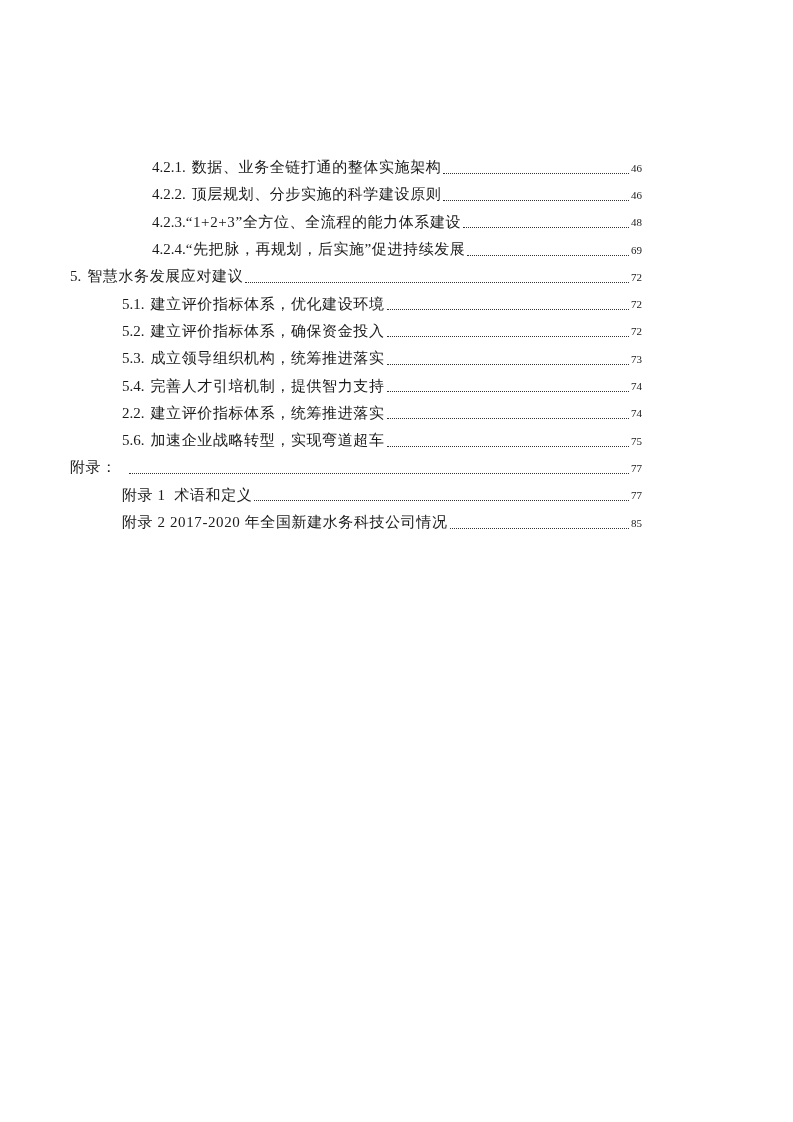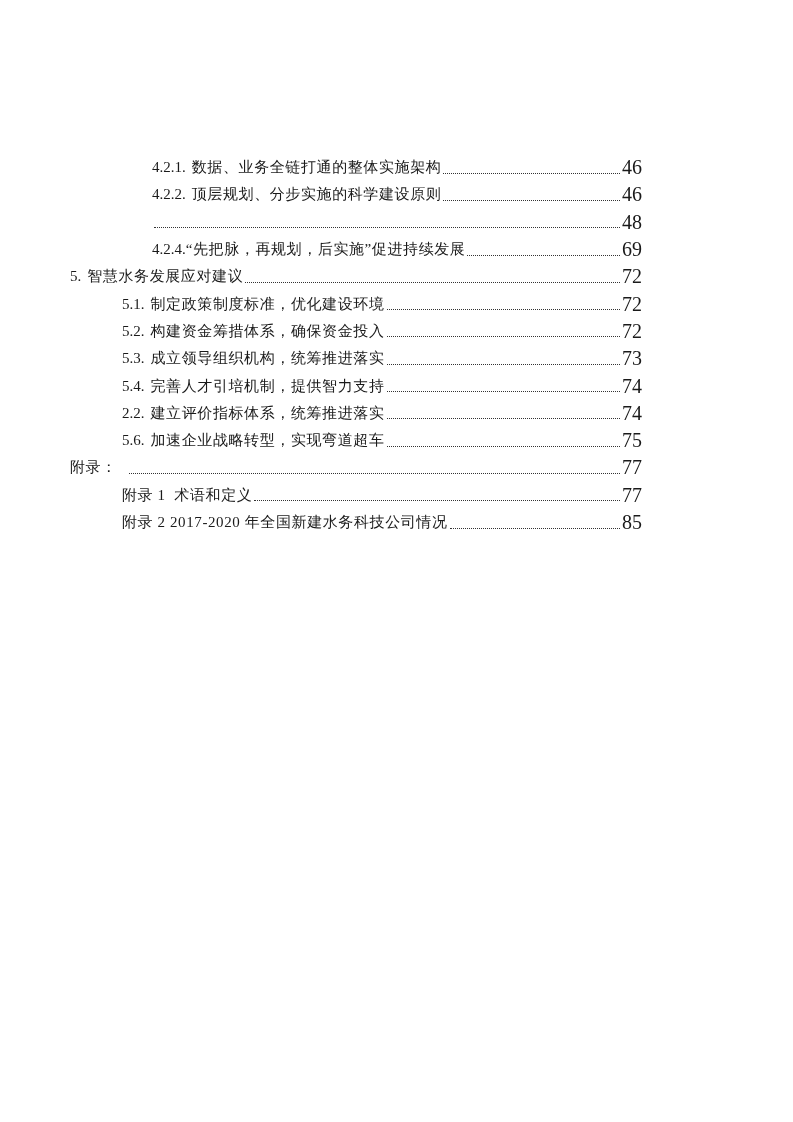--- a/index.html
+++ b/index.html
@@ -15,57 +15,58 @@
   }
   .toc-row.l1 { padding-left: 70px; }
   .toc-row.l2 { padding-left: 122px; }
   .toc-row.l3 { padding-left: 152px; }
   .toc-title { white-space: nowrap; flex: 0 0 auto; }
   .toc-num { margin-right: 6px; letter-spacing: 0; }
   .toc-dots {
     flex: 1 1 auto; margin: 0 2px; height: 1px; align-self: center; margin-top: 10px;
     border-bottom: 1.2px dotted #333;
   }
-  .toc-page { flex: 0 0 auto; letter-spacing: 0; font-size: 20px; }
+  .toc-page { flex: 0 0 auto; letter-spacing: 0; font-size: 11px; }
 </style>
 </head>
 <body>
 
 <div class="toc">
   <div class="toc-row l3">
     <span class="toc-title"><span class="toc-num">4.2.1.</span><span>数据、业务全链打通的整体实施架构</span></span>
     <span class="toc-dots"></span>
     <span class="toc-page">46</span>
   </div>
   <div class="toc-row l3">
     <span class="toc-title"><span class="toc-num">4.2.2.</span><span>顶层规划、分步实施的科学建设原则</span></span>
     <span class="toc-dots"></span>
     <span class="toc-page">46</span>
   </div>
   <div class="toc-row l3">
+    <span class="toc-title"><span class="toc-num" style="margin-right:0">4.2.3.</span><span>“1+2+3”全方位、全流程的能力体系建设</span></span>
     <span class="toc-dots"></span>
     <span class="toc-page">48</span>
   </div>
   <div class="toc-row l3">
     <span class="toc-title"><span class="toc-num" style="margin-right:0">4.2.4.</span><span>“先把脉，再规划，后实施”促进持续发展</span></span>
     <span class="toc-dots"></span>
     <span class="toc-page">69</span>
   </div>
   <div class="toc-row l1">
     <span class="toc-title"><span class="toc-num">5.</span><span>智慧水务发展应对建议</span></span>
     <span class="toc-dots"></span>
     <span class="toc-page">72</span>
   </div>
   <div class="toc-row l2">
-    <span class="toc-title"><span class="toc-num">5.1.</span><span>制定政策制度标准，优化建设环境</span></span>
+    <span class="toc-title"><span class="toc-num">5.1.</span><span>建立评价指标体系，优化建设环境</span></span>
     <span class="toc-dots"></span>
     <span class="toc-page">72</span>
   </div>
   <div class="toc-row l2">
-    <span class="toc-title"><span class="toc-num">5.2.</span><span>构建资金筹措体系，确保资金投入</span></span>
+    <span class="toc-title"><span class="toc-num">5.2.</span><span>建立评价指标体系，确保资金投入</span></span>
     <span class="toc-dots"></span>
     <span class="toc-page">72</span>
   </div>
   <div class="toc-row l2">
     <span class="toc-title"><span class="toc-num">5.3.</span><span>成立领导组织机构，统筹推进落实</span></span>
     <span class="toc-dots"></span>
     <span class="toc-page">73</span>
   </div>
   <div class="toc-row l2">
     <span class="toc-title"><span class="toc-num">5.4.</span><span>完善人才引培机制，提供智力支持</span></span>

